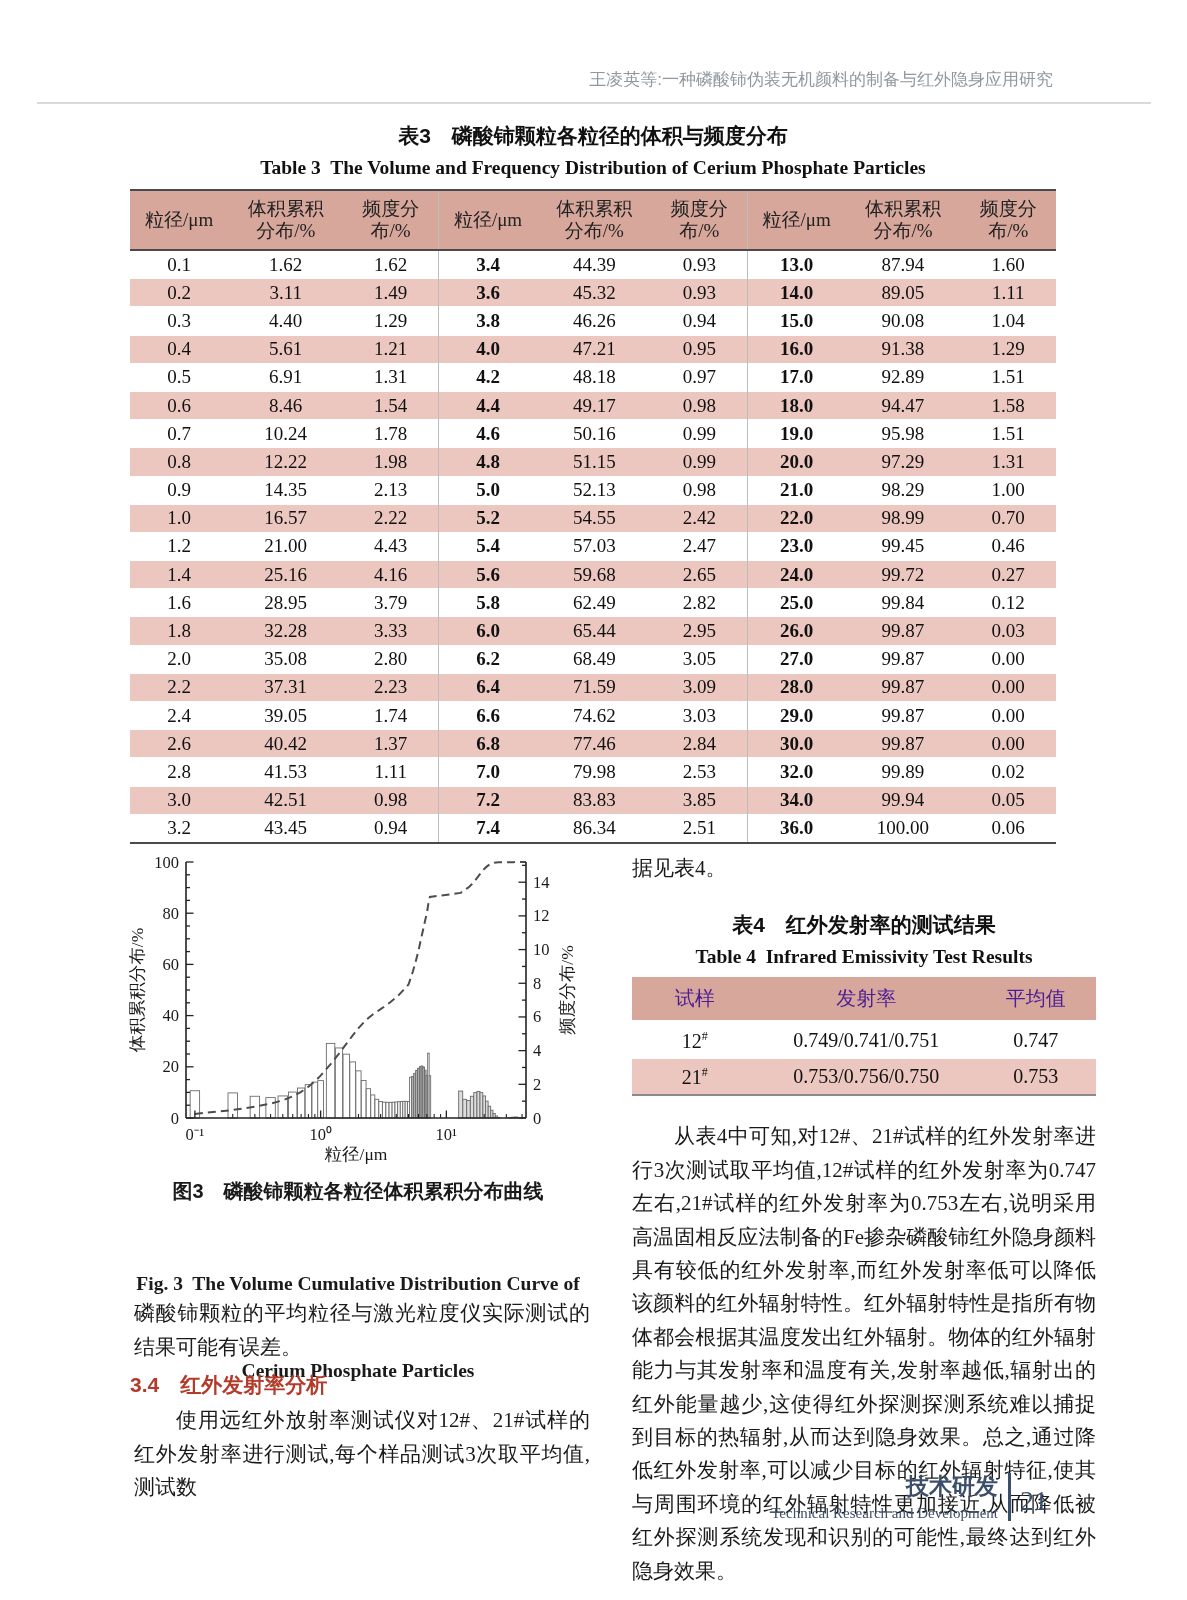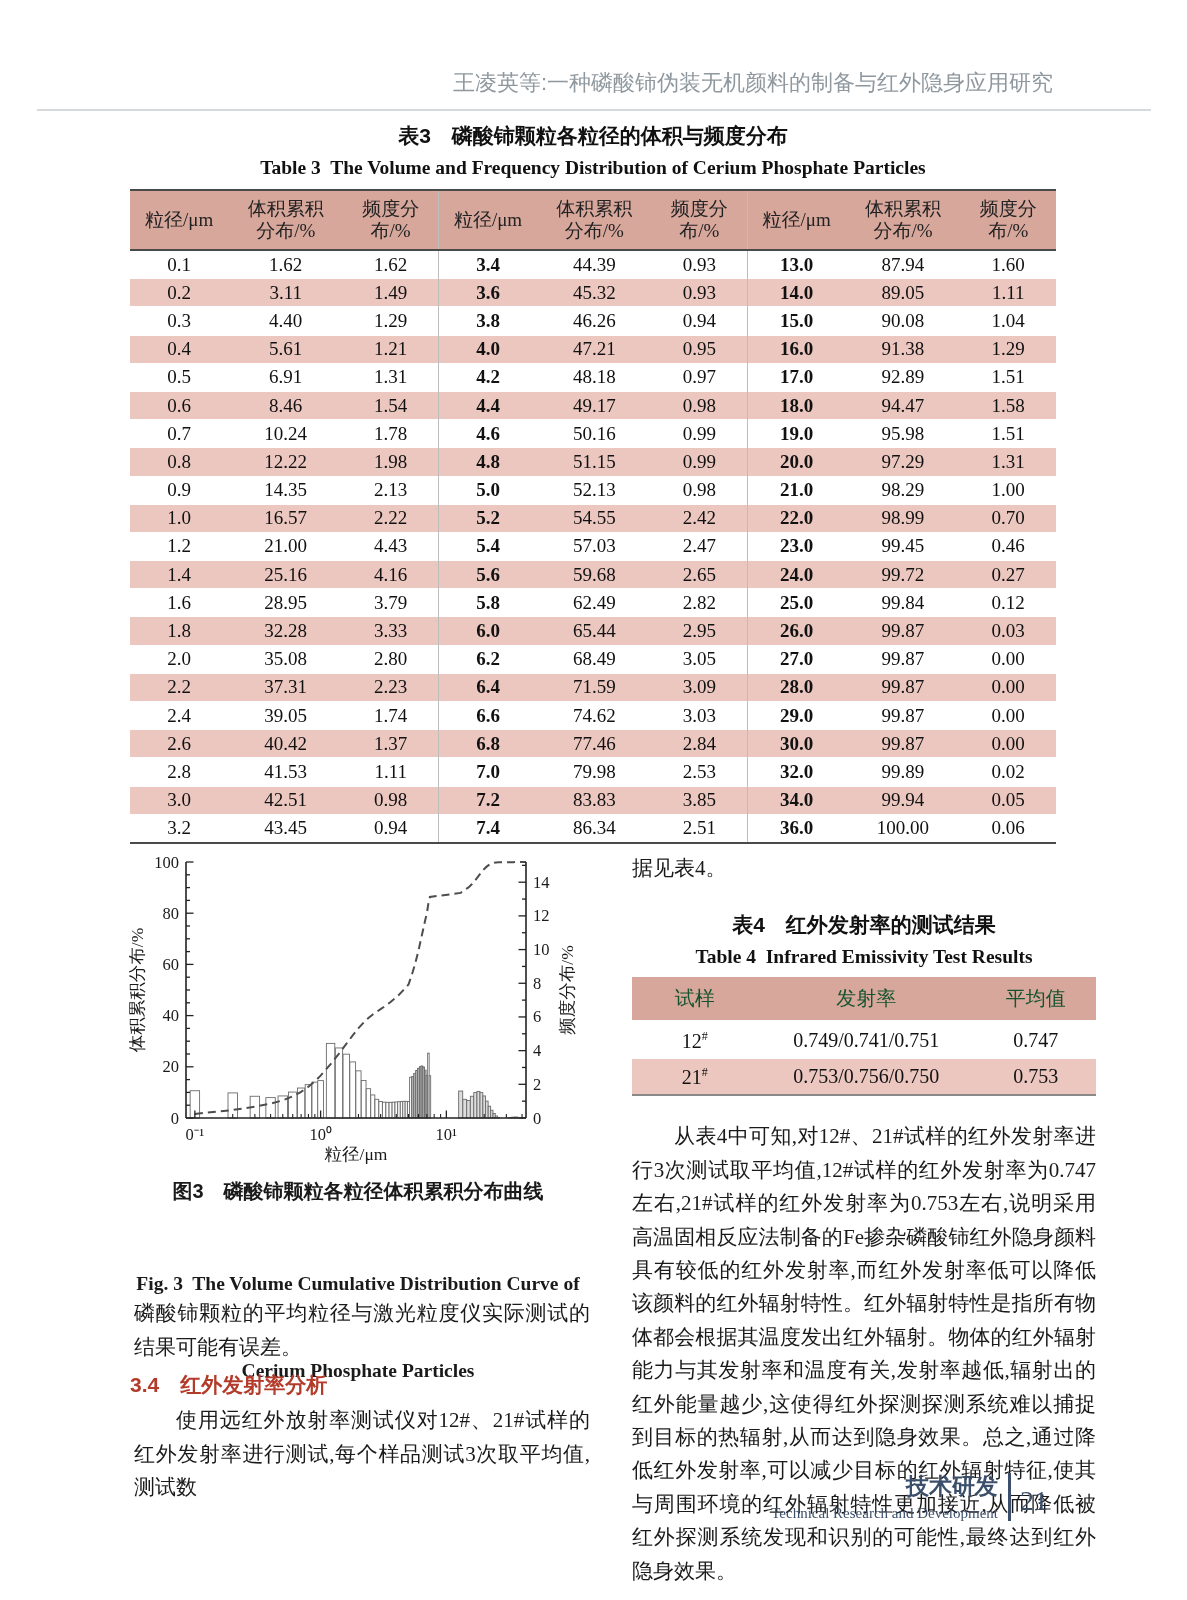--- a/index.html
+++ b/index.html
@@ -1,21 +1,21 @@
 <!DOCTYPE html>
 <html><head>
 <meta charset="utf-8">
 <style>
   html,body{margin:0;padding:0;background:#ffffff;}
   .page{position:relative;width:1187px;height:1600px;background:#ffffff;overflow:hidden;
         font-family:"Liberation Serif",serif;color:#1a1a1a;}
 
   
   .running-header{position:absolute;top:68px;left:37px;width:1114px;text-align:right;
-    font-family:"Liberation Sans",sans-serif;font-size:22px;color:#8f989f;
+    font-family:"Liberation Sans",sans-serif;font-size:17px;color:#8f989f;
     padding-right:98px;padding-bottom:11px;border-bottom:2px solid #d7dadd;box-sizing:border-box;}
 
   
   #t3block{position:absolute;left:130px;top:122px;width:926px;}
   .title-zh{font-family:"Liberation Sans",sans-serif;font-weight:bold;font-size:21px;
     text-align:center;color:#111;}
   .title-en{font-family:"Liberation Serif",serif;font-weight:bold;font-size:19.5px;
     text-align:center;color:#111;margin-top:7px;white-space:pre;}
   table.t3{width:100%;border-collapse:collapse;margin-top:10px;
     border-top:2px solid #4a4a4a;border-bottom:2px solid #4a4a4a;}
@@ -42,21 +42,21 @@
   .section-heading{font-family:"Liberation Sans",sans-serif;font-weight:bold;
     font-size:21px;color:#b23b2a;margin:5px 0 0 0;line-height:31px;white-space:pre;}
   .indent{text-indent:2em;}
 
   
   #rightcol{position:absolute;left:632px;top:852px;width:464px;}
   .lead-line{font-size:21px;line-height:32px;margin:0;}
   #t4block{margin-top:27px;}
   table.t4{width:100%;border-collapse:collapse;margin-top:9px;border-bottom:2px solid #8a8a8a;}
   table.t4 thead th{background:#d7a79c;font-weight:normal;font-size:20px;padding:8px 0;
-    border-bottom:3px solid #ffffff;color:#14532d;}
+    border-bottom:3px solid #ffffff;color:#4c1d95;}
   table.t4 td{text-align:center;font-size:20px;padding:6px 0;color:#111;}
   table.t4 tr.stripe{background:#ebc7c0;}
   table.t4 sup{font-size:12px;}
   .right-para{font-size:21px;line-height:33.4px;text-align:justify;text-indent:2em;
     margin:24px 0 0 0;}
 
   
   #footer{position:absolute;top:1471px;right:139px;display:flex;align-items:center;color:#3c4f6a;}
   .f-zh{font-family:"Liberation Sans",sans-serif;font-weight:bold;font-size:23px;text-align:right;}
   .f-en{font-family:"Liberation Serif",serif;font-size:15px;margin-top:3px;text-align:right;}

